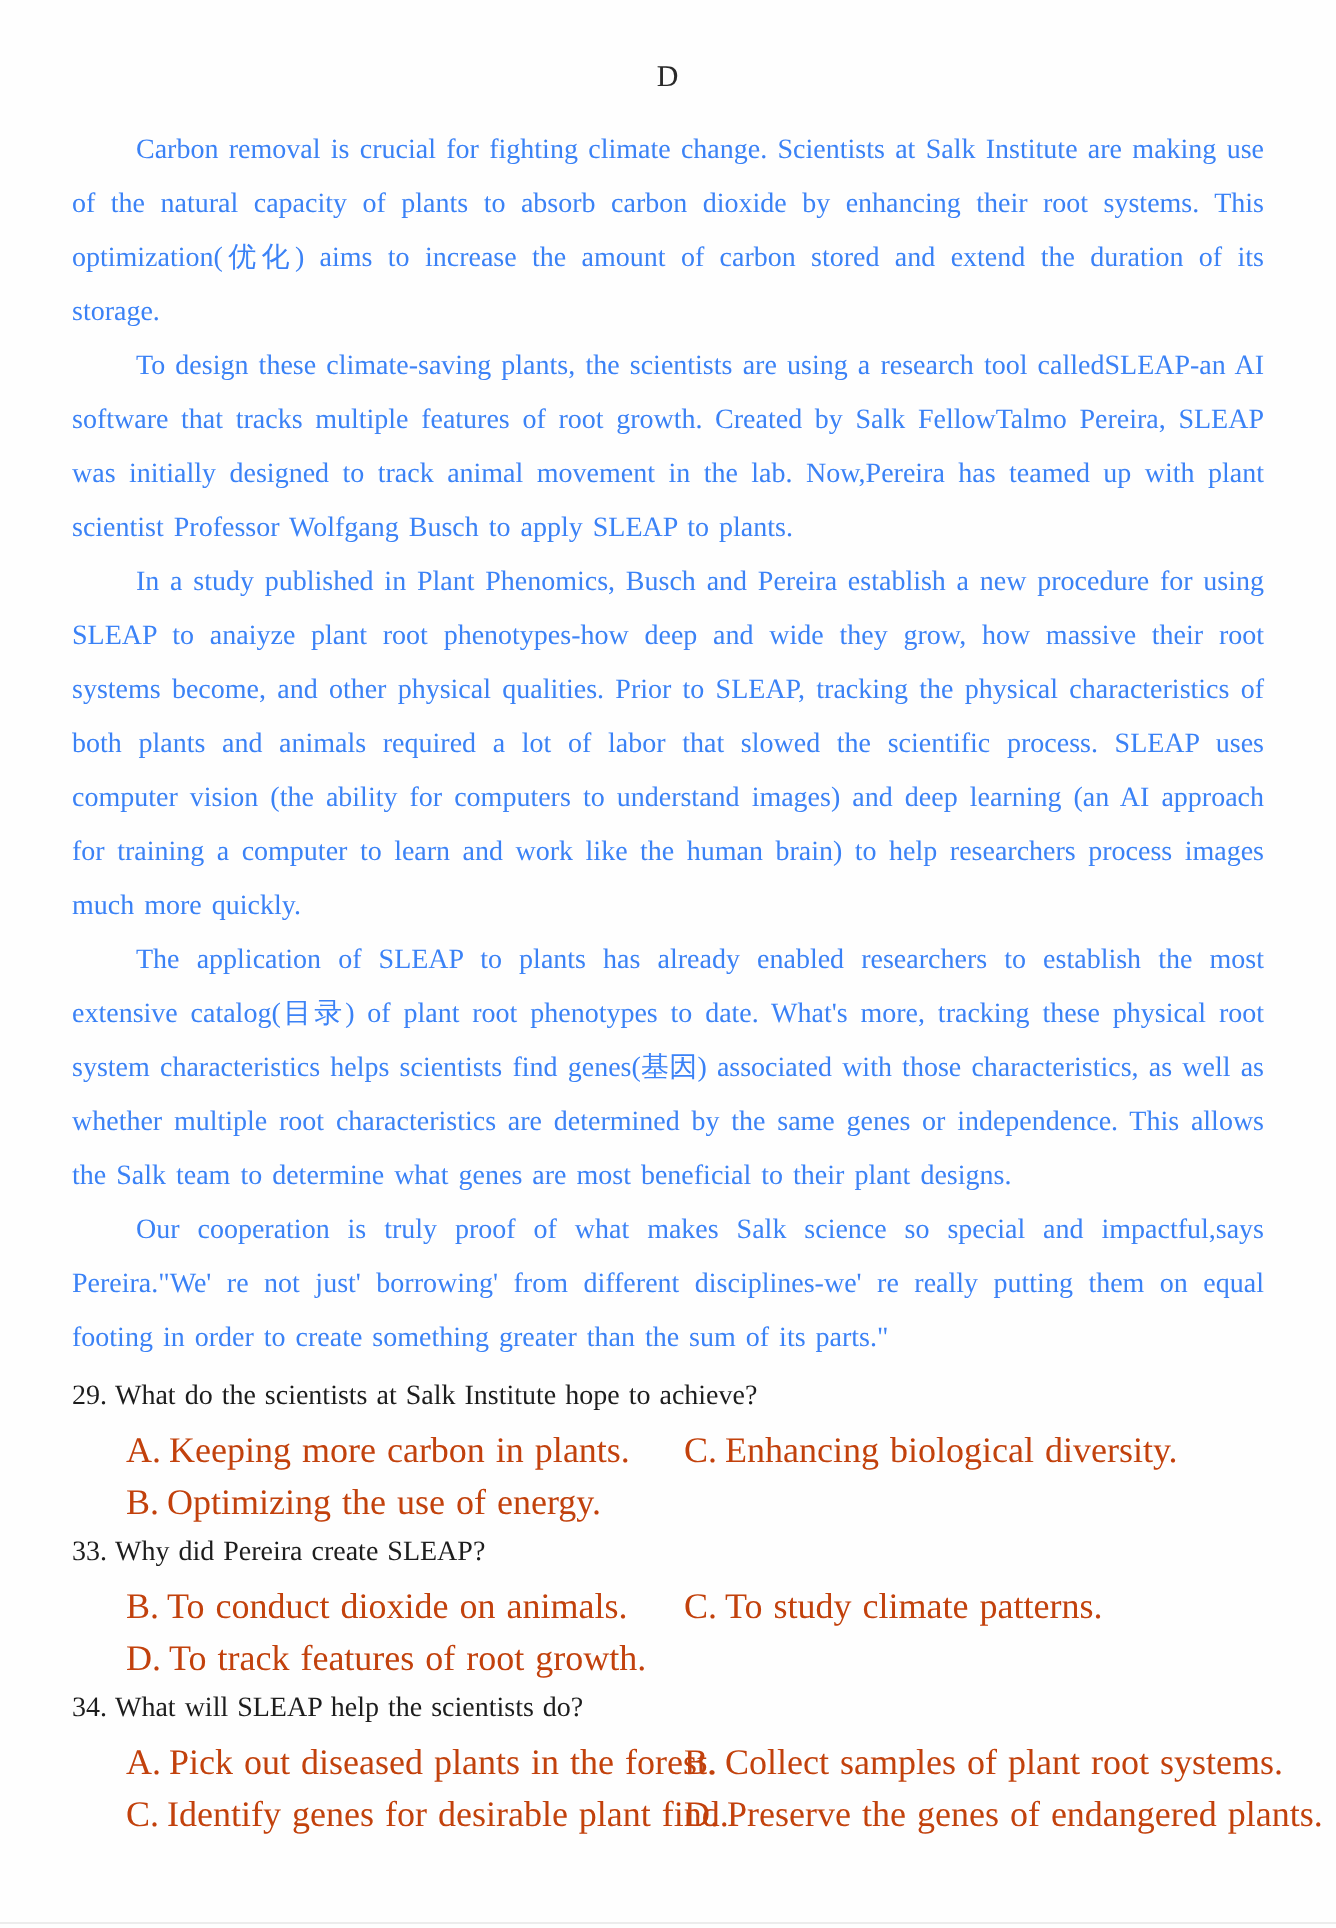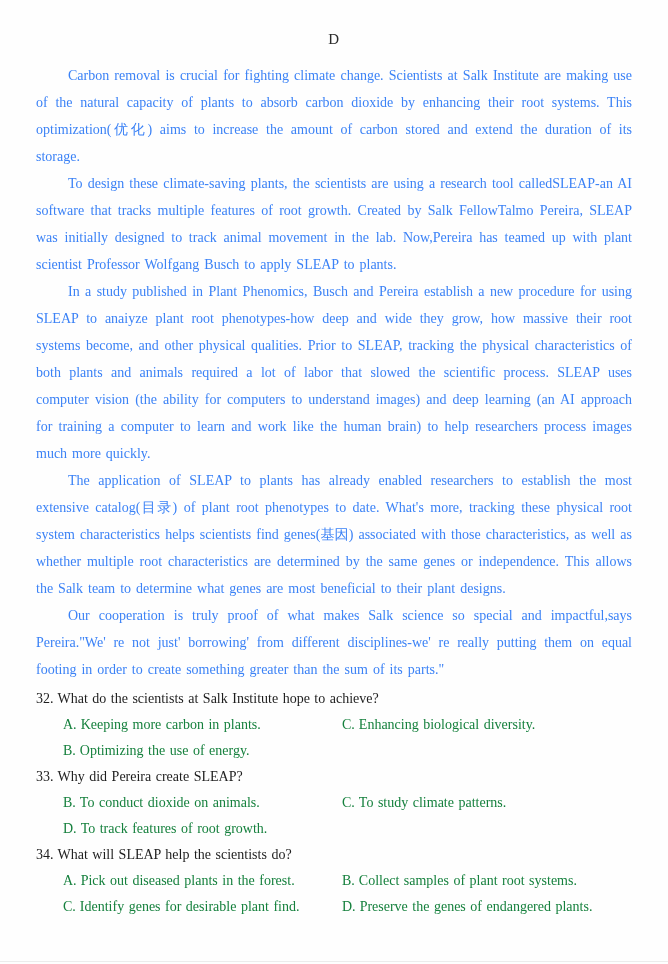--- a/index.html
+++ b/index.html
@@ -54,24 +54,24 @@
   .q-num {
     margin-right: 4px;
   }
   .options {
     display: grid;
     grid-template-columns: 279px auto;
     margin-left: 27px;
   }
   .opt {
     margin: 0;
-    font-size: 14px;
+    font-size: 18px;
     line-height: 26px;
     word-spacing: 1px;
-    color: #15803d;
+    color: #c2410c;
     white-space: nowrap;
   }
   .opt-label {
     margin-right: 4px;
   }
   .scan-edge {
     position: absolute;
     left: 0;
     bottom: 2px;
     width: 668px;
@@ -91,21 +91,21 @@
     <p class="para">To design these climate-saving plants, the scientists are using a research tool calledSLEAP-an AI software that tracks multiple features of root growth. Created by Salk FellowTalmo Pereira, SLEAP was initially designed to track animal movement in the lab. Now,Pereira has teamed up with plant scientist Professor Wolfgang Busch to apply SLEAP to plants.</p>
     <p class="para">In a study published in Plant Phenomics, Busch and Pereira establish a new procedure for using SLEAP to anaiyze plant root phenotypes-how deep and wide they grow, how massive their root systems become, and other physical qualities. Prior to SLEAP, tracking the physical characteristics of both plants and animals required a lot of labor that slowed the scientific process. SLEAP uses computer vision (the ability for computers to understand images) and deep learning (an AI approach for training a computer to learn and work like the human brain) to help researchers process images much more quickly.</p>
     <p class="para">The application of SLEAP to plants has already enabled researchers to establish the most extensive catalog(目录) of plant root phenotypes to date. What's more, tracking these physical root system characteristics helps scientists find genes(基因) associated with those characteristics, as well as whether multiple root characteristics are determined by the same genes or independence. This allows the Salk team to determine what genes are most beneficial to their plant designs.</p>
     <p class="para">Our cooperation is truly proof of what makes Salk science so special and impactful,says Pereira."We' re not just' borrowing' from different disciplines-we' re really putting them on equal footing in order to create something greater than the sum of its parts."</p>
   </div>
 
   <div class="questions">
 
     <div class="question">
       <p class="q-stem">
-        <span class="q-num">32.</span><span>What do the scientists at Salk Institute hope to achieve?</span>
+        <span class="q-num">29.</span><span>What do the scientists at Salk Institute hope to achieve?</span>
       </p>
       <div class="options">
         <p class="opt"><span class="opt-label">A.</span><span>Keeping more carbon in plants.</span></p>
         <p class="opt"><span class="opt-label">C.</span><span>Enhancing biological diversity.</span></p>
         <p class="opt"><span class="opt-label">B.</span><span>Optimizing the use of energy.</span></p>
       </div>
     </div>
 
     <div class="question">
       <p class="q-stem">

